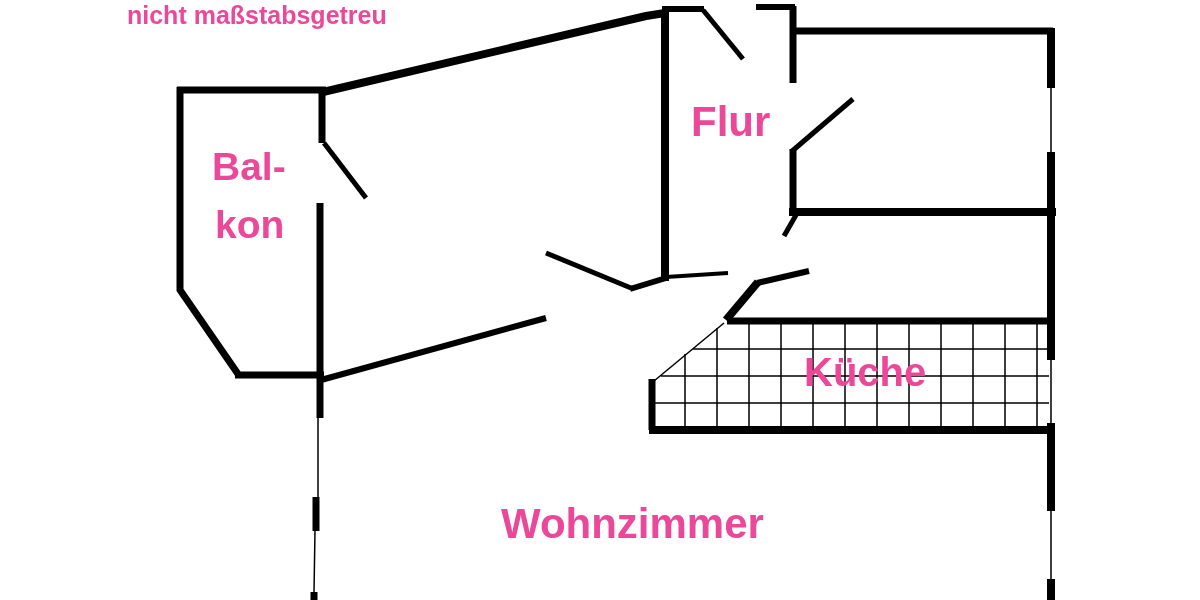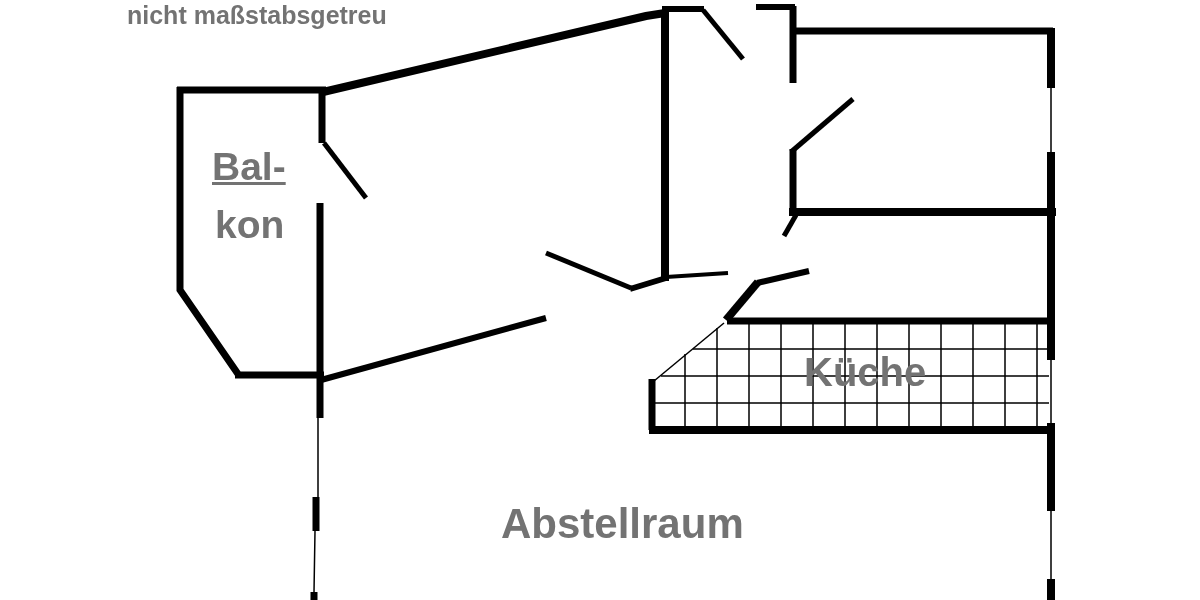--- a/index.html
+++ b/index.html
@@ -11,28 +11,28 @@
     overflow: hidden;
     font-family: "Liberation Sans", sans-serif;
   }
   .plan-svg {
     position: absolute;
     left: 0; top: 0;
     width: 1200px; height: 600px;
   }
   .lbl {
     position: absolute;
-    color: #737373;
+    color: #ec4899;
     font-weight: bold;
     line-height: 1.05;
     white-space: nowrap;
     letter-spacing: 0px;
   }
   .note        { left: 127px; top: 2px;   font-size: 25px; }
-  .balkon1     { left: 212px; top: 147px; font-size: 39px; text-decoration: underline; }
+  .balkon1     { left: 212px; top: 147px; font-size: 39px; }
   .balkon2     { left: 215px; top: 205px; font-size: 39px; }
   .schlafzimmer{ left: 361px; top: 105px; font-size: 41px; }
   .flur        { left: 691px; top: 100px; font-size: 42px; }
   .bad         { left: 883px; top: 93px;  font-size: 42px; }
   .abstellraum { left: 796px; top: 225px; font-size: 40px; }
   .kueche      { left: 804px; top: 351px; font-size: 40px; }
   .wohnzimmer  { left: 501px; top: 502px; font-size: 42px; }
 </style>
 </head>
 <body>
@@ -82,16 +82,17 @@
 
     <path stroke-width="1.5" d="M685 354 L685 429 M717 328 L717 429 M749 322 L749 429 M781 322 L781 429
              M813 322 L813 429 M845 322 L845 429 M877 322 L877 429 M909 322 L909 429
              M941 322 L941 429 M973 322 L973 429 M1005 322 L1005 429 M1037 322 L1037 429"></path>
     <path stroke-width="1.5" d="M693 349 L1049 349 M661 376 L1049 376 M653 403 L1049 403"></path>
   </svg>
 
   <div class="lbl note">nicht maßstabsgetreu</div>
   <div class="lbl balkon1">Bal-</div>
   <div class="lbl balkon2">kon</div>
+  <div class="lbl flur">Flur</div>
   <div class="lbl kueche">Küche</div>
-  <div class="lbl wohnzimmer">Abstellraum</div>
+  <div class="lbl wohnzimmer">Wohnzimmer</div>
 
 </div>
 
 </body></html>

